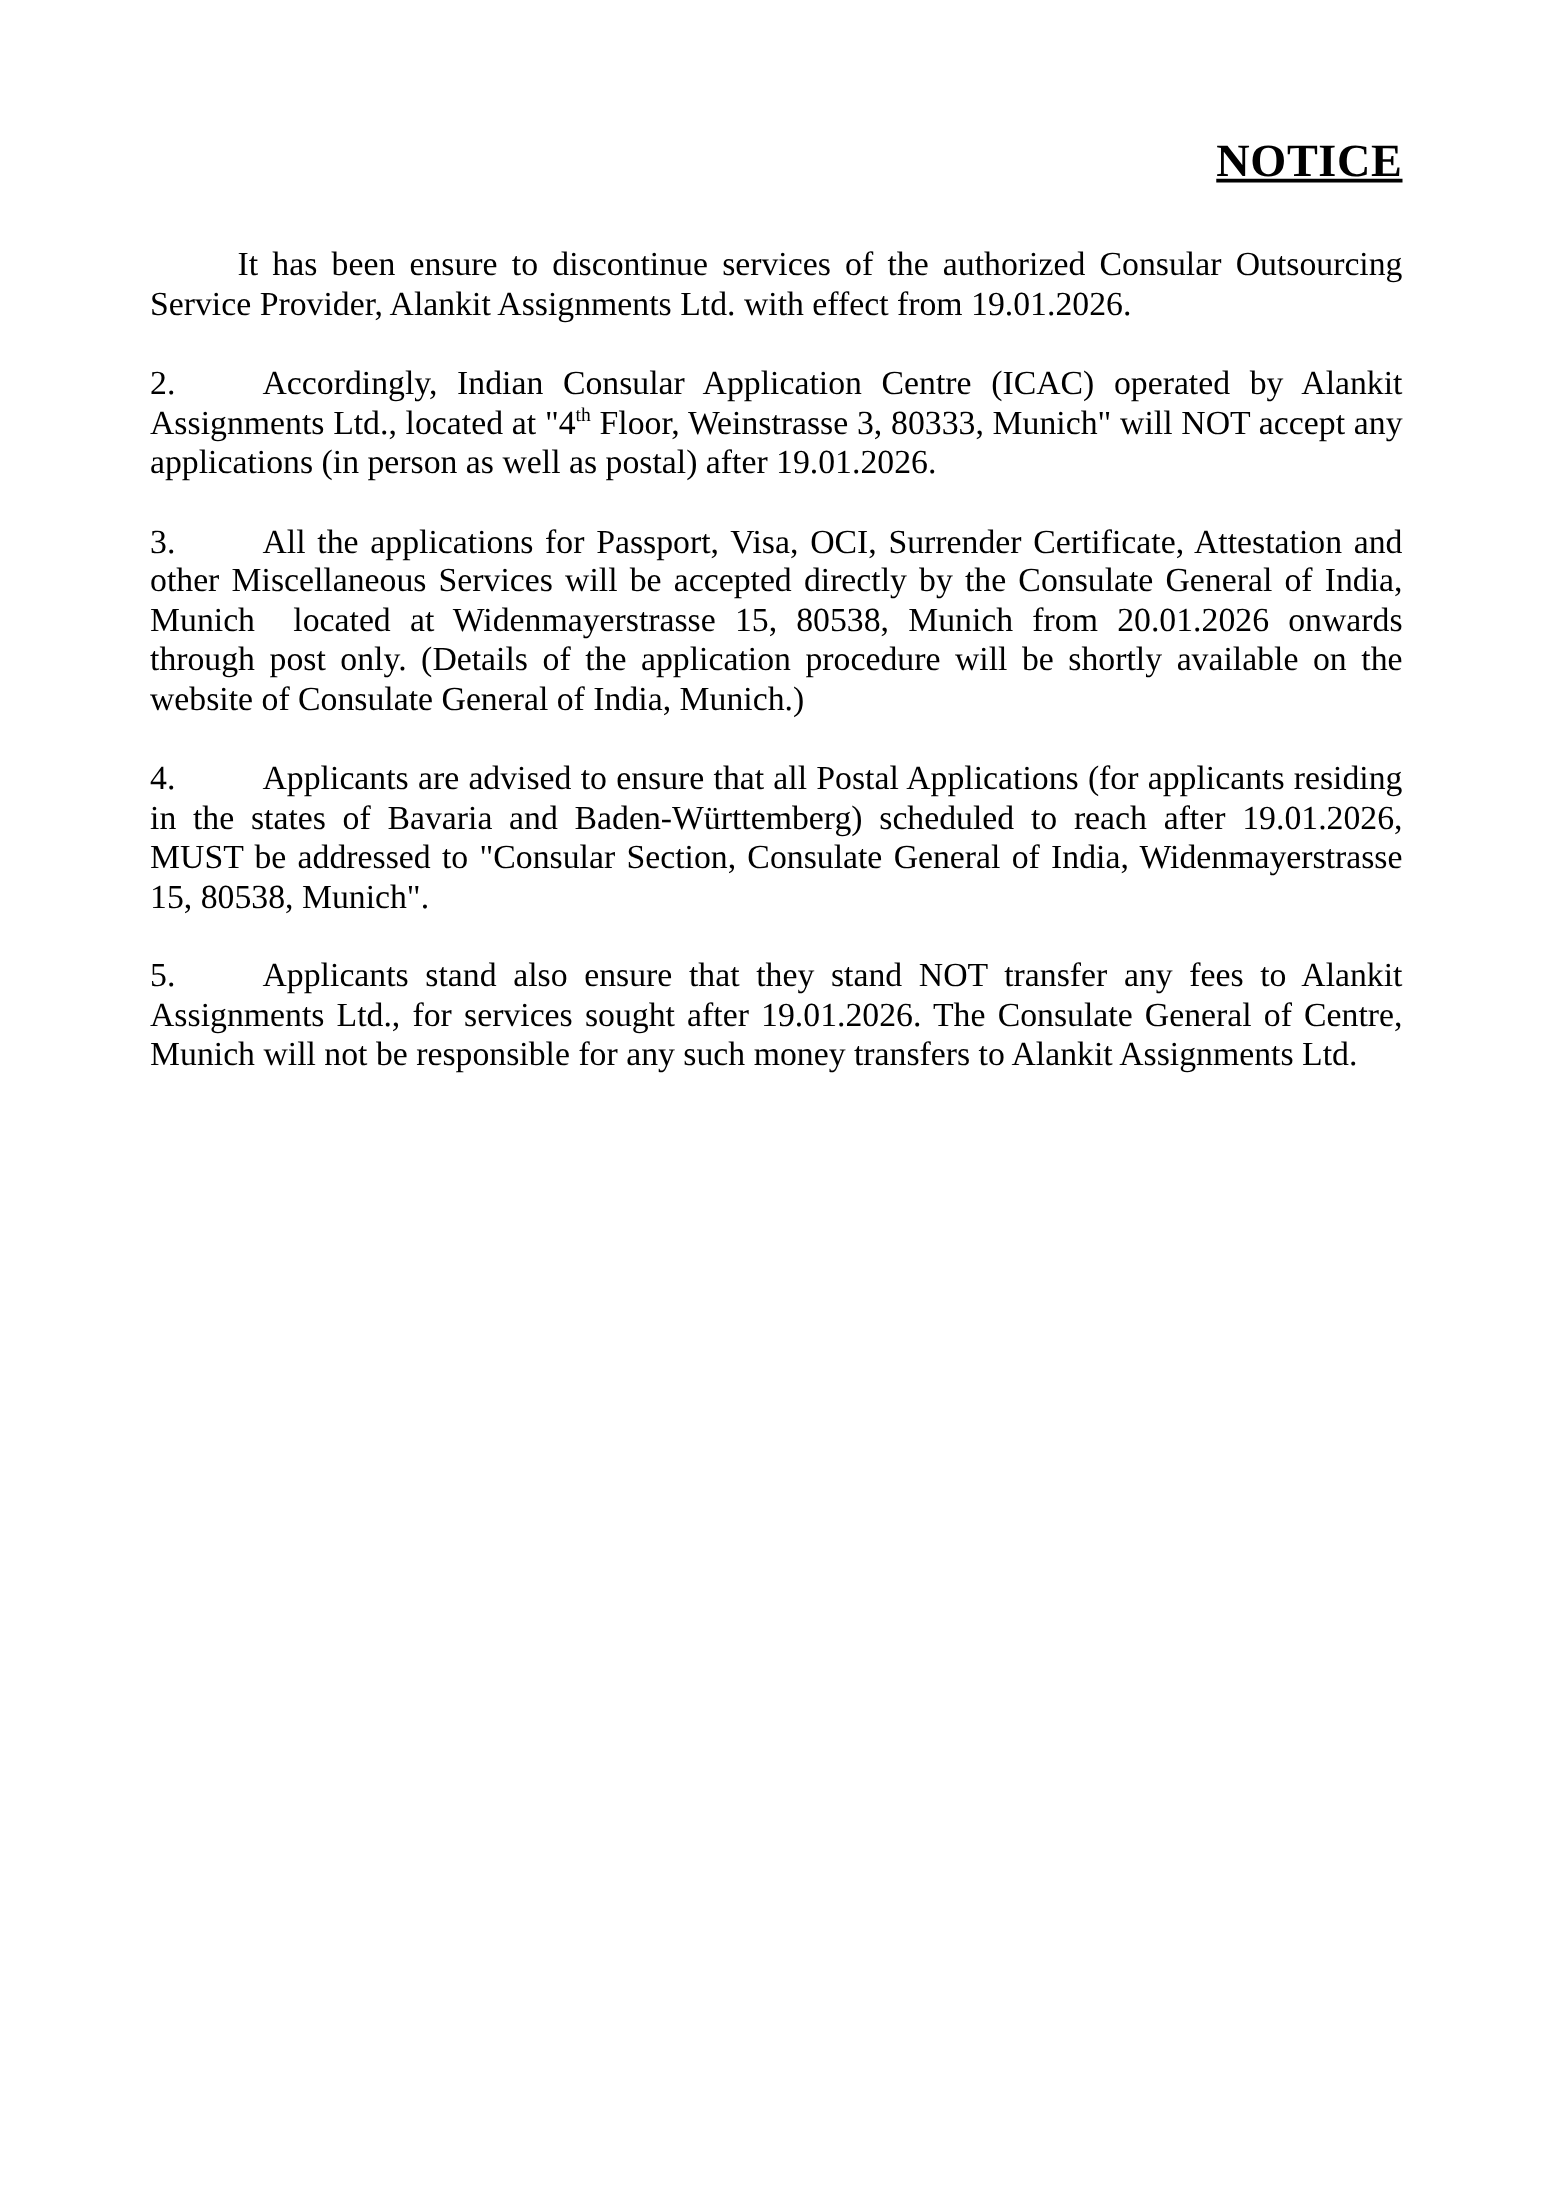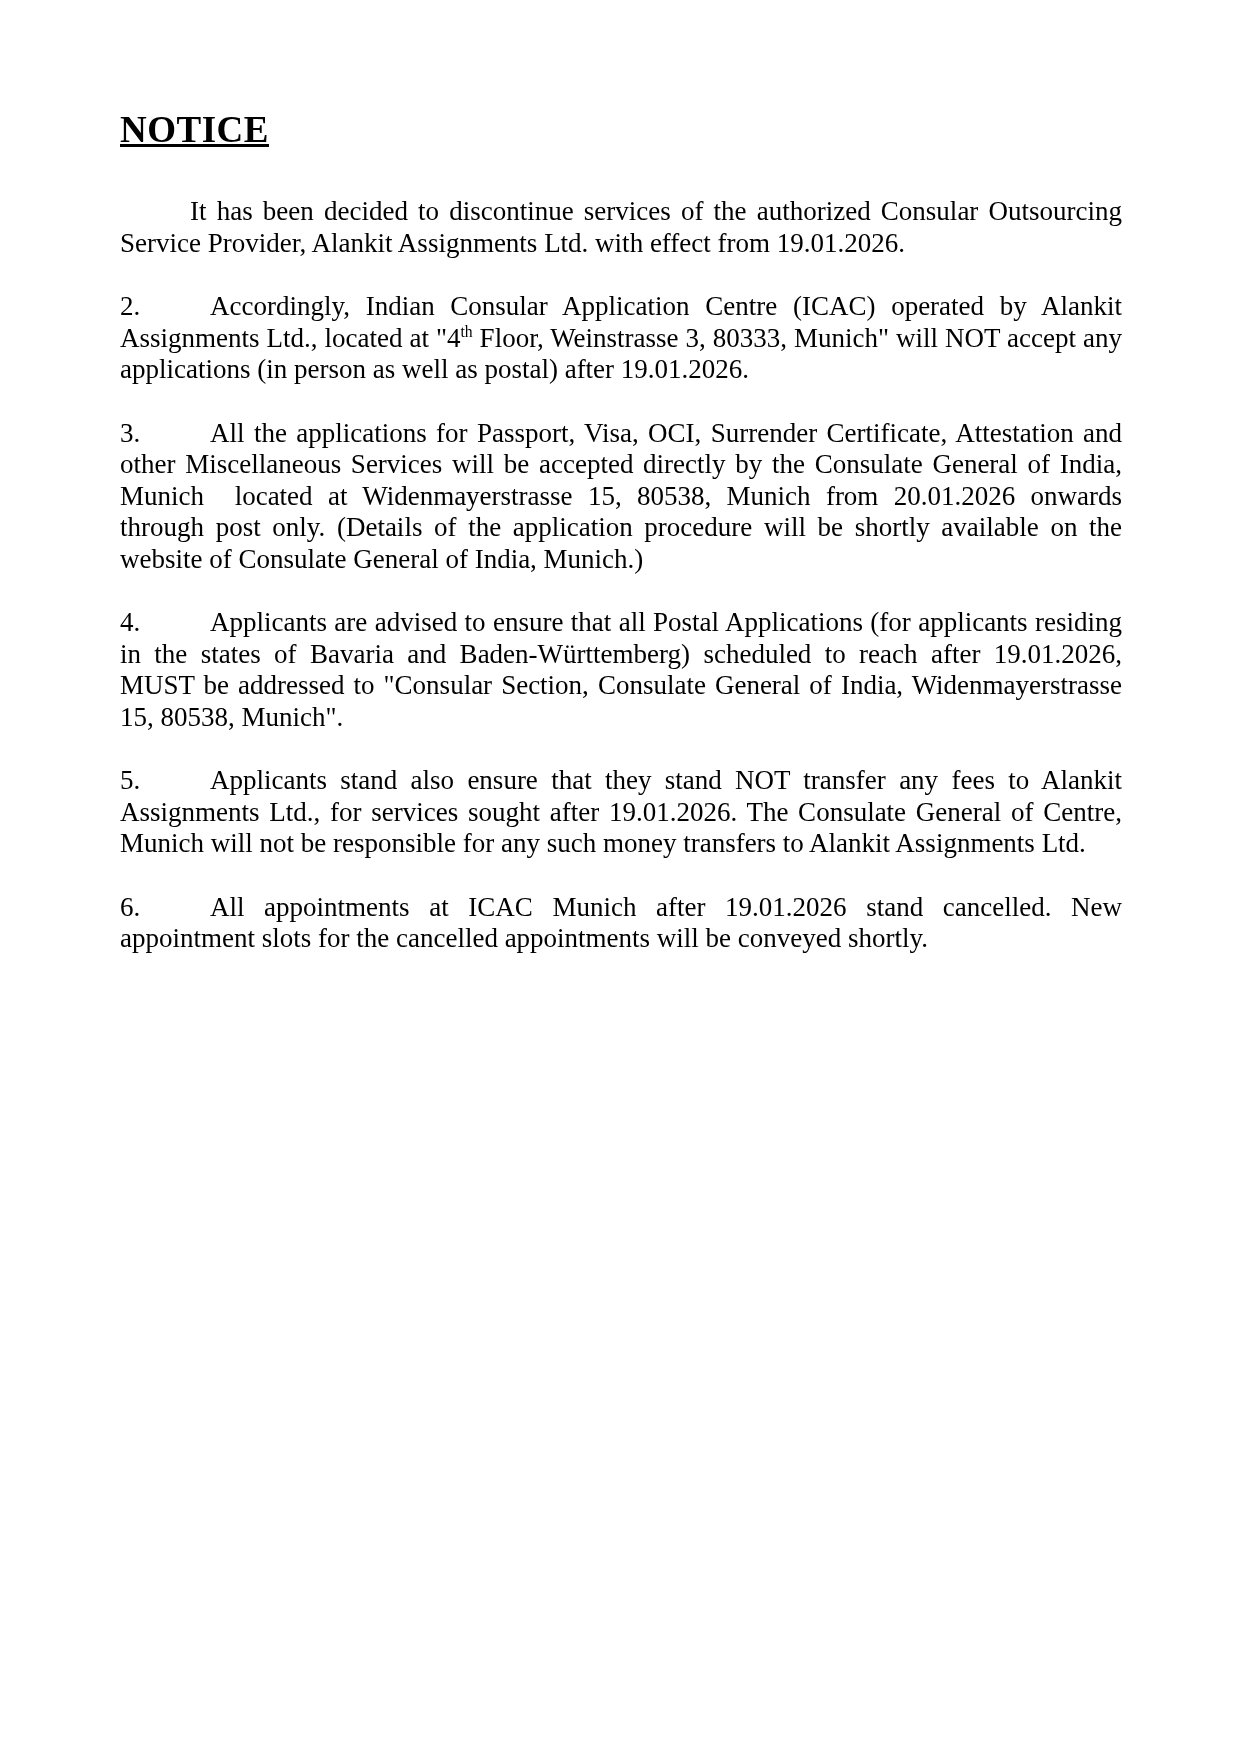--- a/index.html
+++ b/index.html
@@ -14,21 +14,21 @@
     margin: 0 auto;
     background: #ffffff;
     box-sizing: border-box;
     padding: 108px 119px 0 120px;
     font-family: "Liberation Serif", "DejaVu Serif", serif;
     color: #000000;
     overflow: hidden;
   }
   .doc-title {
     margin: 0 0 44px 0;
-    text-align: left;
+    text-align: right;
     font-size: 37px;
     line-height: 44px;
     font-weight: bold;
     text-decoration: underline;
     letter-spacing: 0.5px;
   }
   .para {
     margin: 0 0 32px 0;
     font-size: 27px;
     line-height: 31.5px;
@@ -48,20 +48,19 @@
     font-size: 0.58em;
     line-height: 0;
   }
 </style>
 </head>
 <body>
 
 <div class="page">
   <h1 class="doc-title">NOTICE</h1>
   <div id="doc-body">
-      <p class="para indent"><span>It has been decided to discontinue services of the authorized Consular Outsourcing Service Provider, Alankit Assignments Ltd. with effect from </span><span class="b">19.01.2026</span><span>.</span></p>
+      <p class="para indent"><span>It has been ensure to discontinue services of the authorized Consular Outsourcing Service Provider, Alankit Assignments Ltd. with effect from </span><span class="b">19.01.2026</span><span>.</span></p>
       <p class="para"><span class="num">2.</span><span>Accordingly, Indian Consular Application Centre (ICAC) operated by Alankit Assignments Ltd., located at "4</span><span class="sup">th</span><span> Floor, Weinstrasse 3, 80333, Munich" will </span><span class="b">NOT</span><span> accept any applications (in person as well as postal) after 19.01.2026.</span></p>
       <p class="para"><span class="num">3.</span><span>All the applications for Passport, Visa, OCI, Surrender Certificate, Attestation and other Miscellaneous Services will be accepted directly by the Consulate General of India, Munich &nbsp;located at </span><span class="b">Widenmayerstrasse 15, 80538, Munich</span><span> from </span><span class="b">20.01.2026</span><span> onwards through post only. (</span><span class="u">Details of the application procedure will be shortly available on the website of Consulate General of India, Munich.)</span></p>
       <p class="para"><span class="num">4.</span><span>Applicants are advised to ensure that all Postal Applications (for applicants residing in the states of Bavaria and Baden-Württemberg) scheduled to reach after </span><span class="b">19.01.2026, MUST</span><span> be addressed to "</span><span class="b">Consular Section, Consulate General of India, Widenmayerstrasse 15, 80538, Munich".</span></p>
       <p class="para"><span class="num">5.</span><span>Applicants stand also ensure that they </span><span class="b">stand NOT</span><span> transfer any fees to Alankit Assignments Ltd., for services sought after </span><span class="b">19.01.2026</span><span>. The Consulate General of Centre, Munich will not be responsible for any such money transfers to Alankit Assignments Ltd.</span></p>
-      <p class="para"><span class="num">6.</span><span>All appointments at ICAC Munich after </span><span class="b">19.01.2026</span><span> stand cancelled. New appointment slots for the cancelled appointments will be conveyed shortly.</span></p>
     </div>
 </div>
 
 </body></html>

